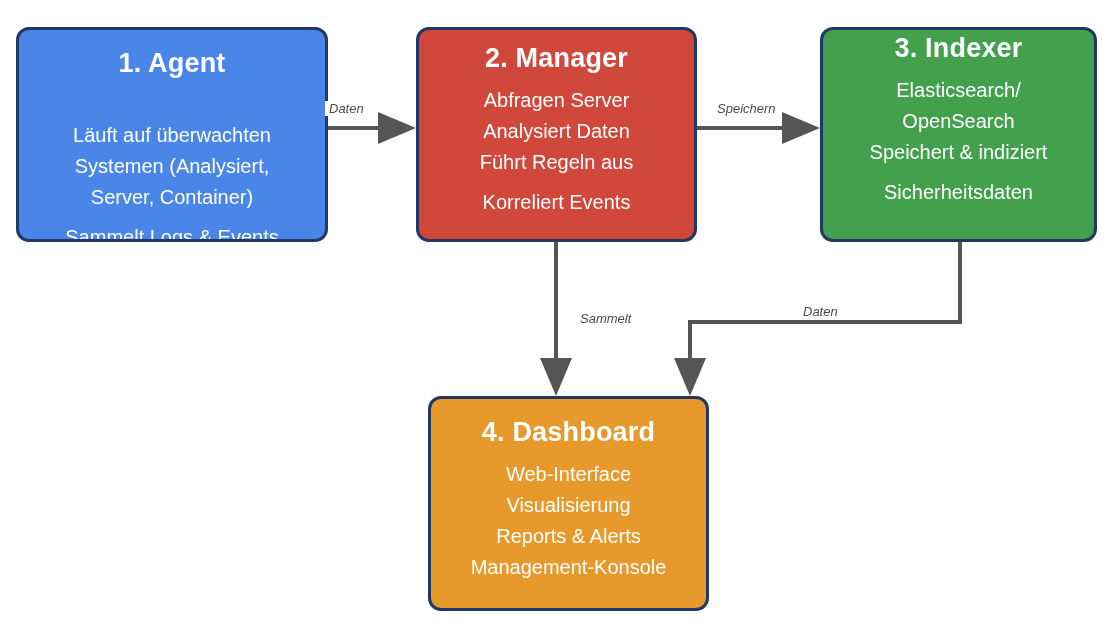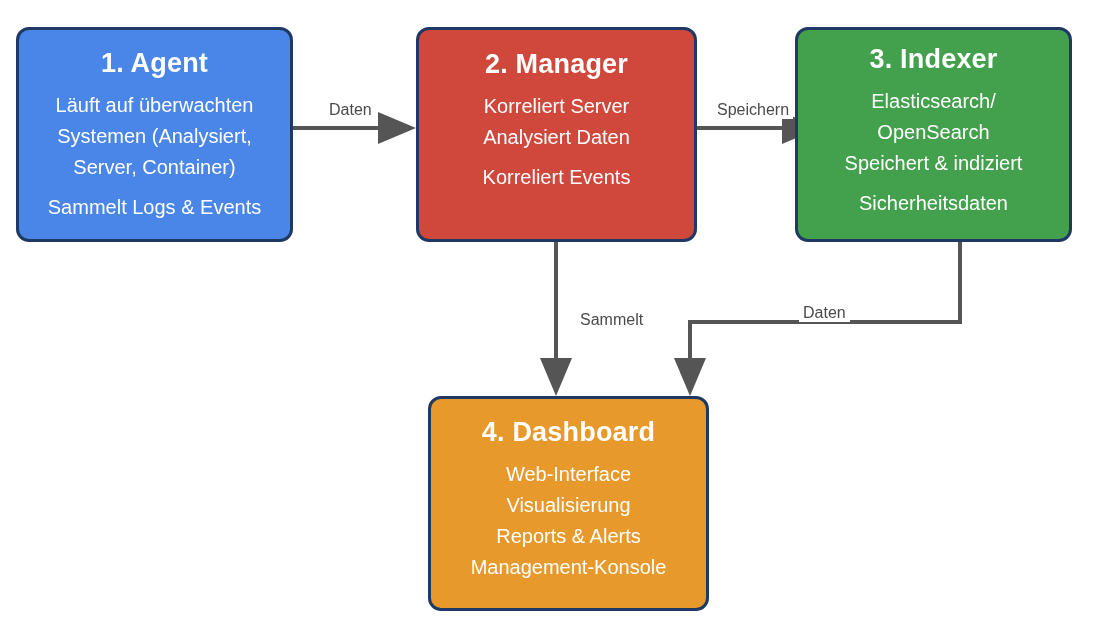--- a/index.html
+++ b/index.html
@@ -60,68 +60,70 @@
     white-space: nowrap;
   }
   .node-line.gap-before {
     margin-top: 9px;
   }
 
   
   #node-agent {
     left: 16px;
     top: 27px;
-    width: 277px;
+    width: 312px;
     height: 215px;
     background: #4a86e8;
     padding-top: 19px;
+    gap: 30px;
   }
   #node-agent .node-title { margin-bottom: 12px; }
 
   
   #node-manager {
     left: 416px;
     top: 27px;
     width: 281px;
     height: 215px;
     background: #d0483c;
-    padding-top: 20px;
+    padding-top: 14px;
   }
   #node-manager .node-title { margin-bottom: 12px; }
 
   
   #node-indexer {
-    left: 795px;
+    left: 820px;
     top: 27px;
     width: 277px;
     height: 215px;
     background: #43a04c;
-    padding-top: 15px;
+    padding-top: 4px;
   }
   #node-indexer .node-title { margin-bottom: 12px; }
 
   
   #node-dashboard {
     left: 416px;
     top: 396px;
     width: 281px;
     height: 215px;
     background: #e8992b;
     padding-top: 19px;
     margin-left: 12px;
   }
   #node-dashboard .node-title { margin-bottom: 12px; }
 
   .edge-label {
     position: absolute;
-    font-size: 16px;
+    font-size: 13px;
     color: #4a4a4a;
     white-space: nowrap;
     background: #ffffff;
     padding: 0 4px;
+    font-style: italic;
   }
   #label-daten-1 { left: 325px; top: 101px; }
   #label-speichern { left: 713px; top: 101px; }
   #label-abfragen  { left: 576px; top: 311px; }
   #label-daten-2   { left: 799px; top: 304px; }
 </style>
 </head>
 <body>
 
 <div id="diagram">
@@ -155,22 +157,23 @@
       <div class="node-line">Läuft auf überwachten</div>
       <div class="node-line">Systemen (Analysiert,</div>
       <div class="node-line">Server, Container)</div>
       <div class="node-line gap-before">Sammelt Logs &amp; Events</div>
     </div>
   </div>
 
   <div class="node" id="node-manager" style="background: rgb(208, 72, 60);">
     <div class="node-title">2. Manager</div>
     <div class="node-lines">
-      <div class="node-line">Korreliert Server</div>
+      <div class="node-line">Abfragen Server</div>
       <div class="node-line">Analysiert Daten</div>
+      <div class="node-line">Führt Regeln aus</div>
       <div class="node-line gap-before">Korreliert Events</div>
     </div>
   </div>
 
   <div class="node" id="node-indexer" style="background: rgb(67, 160, 76);">
     <div class="node-title">3. Indexer</div>
     <div class="node-lines">
       <div class="node-line">Elasticsearch/</div>
       <div class="node-line">OpenSearch</div>
       <div class="node-line">Speichert &amp; indiziert</div>

